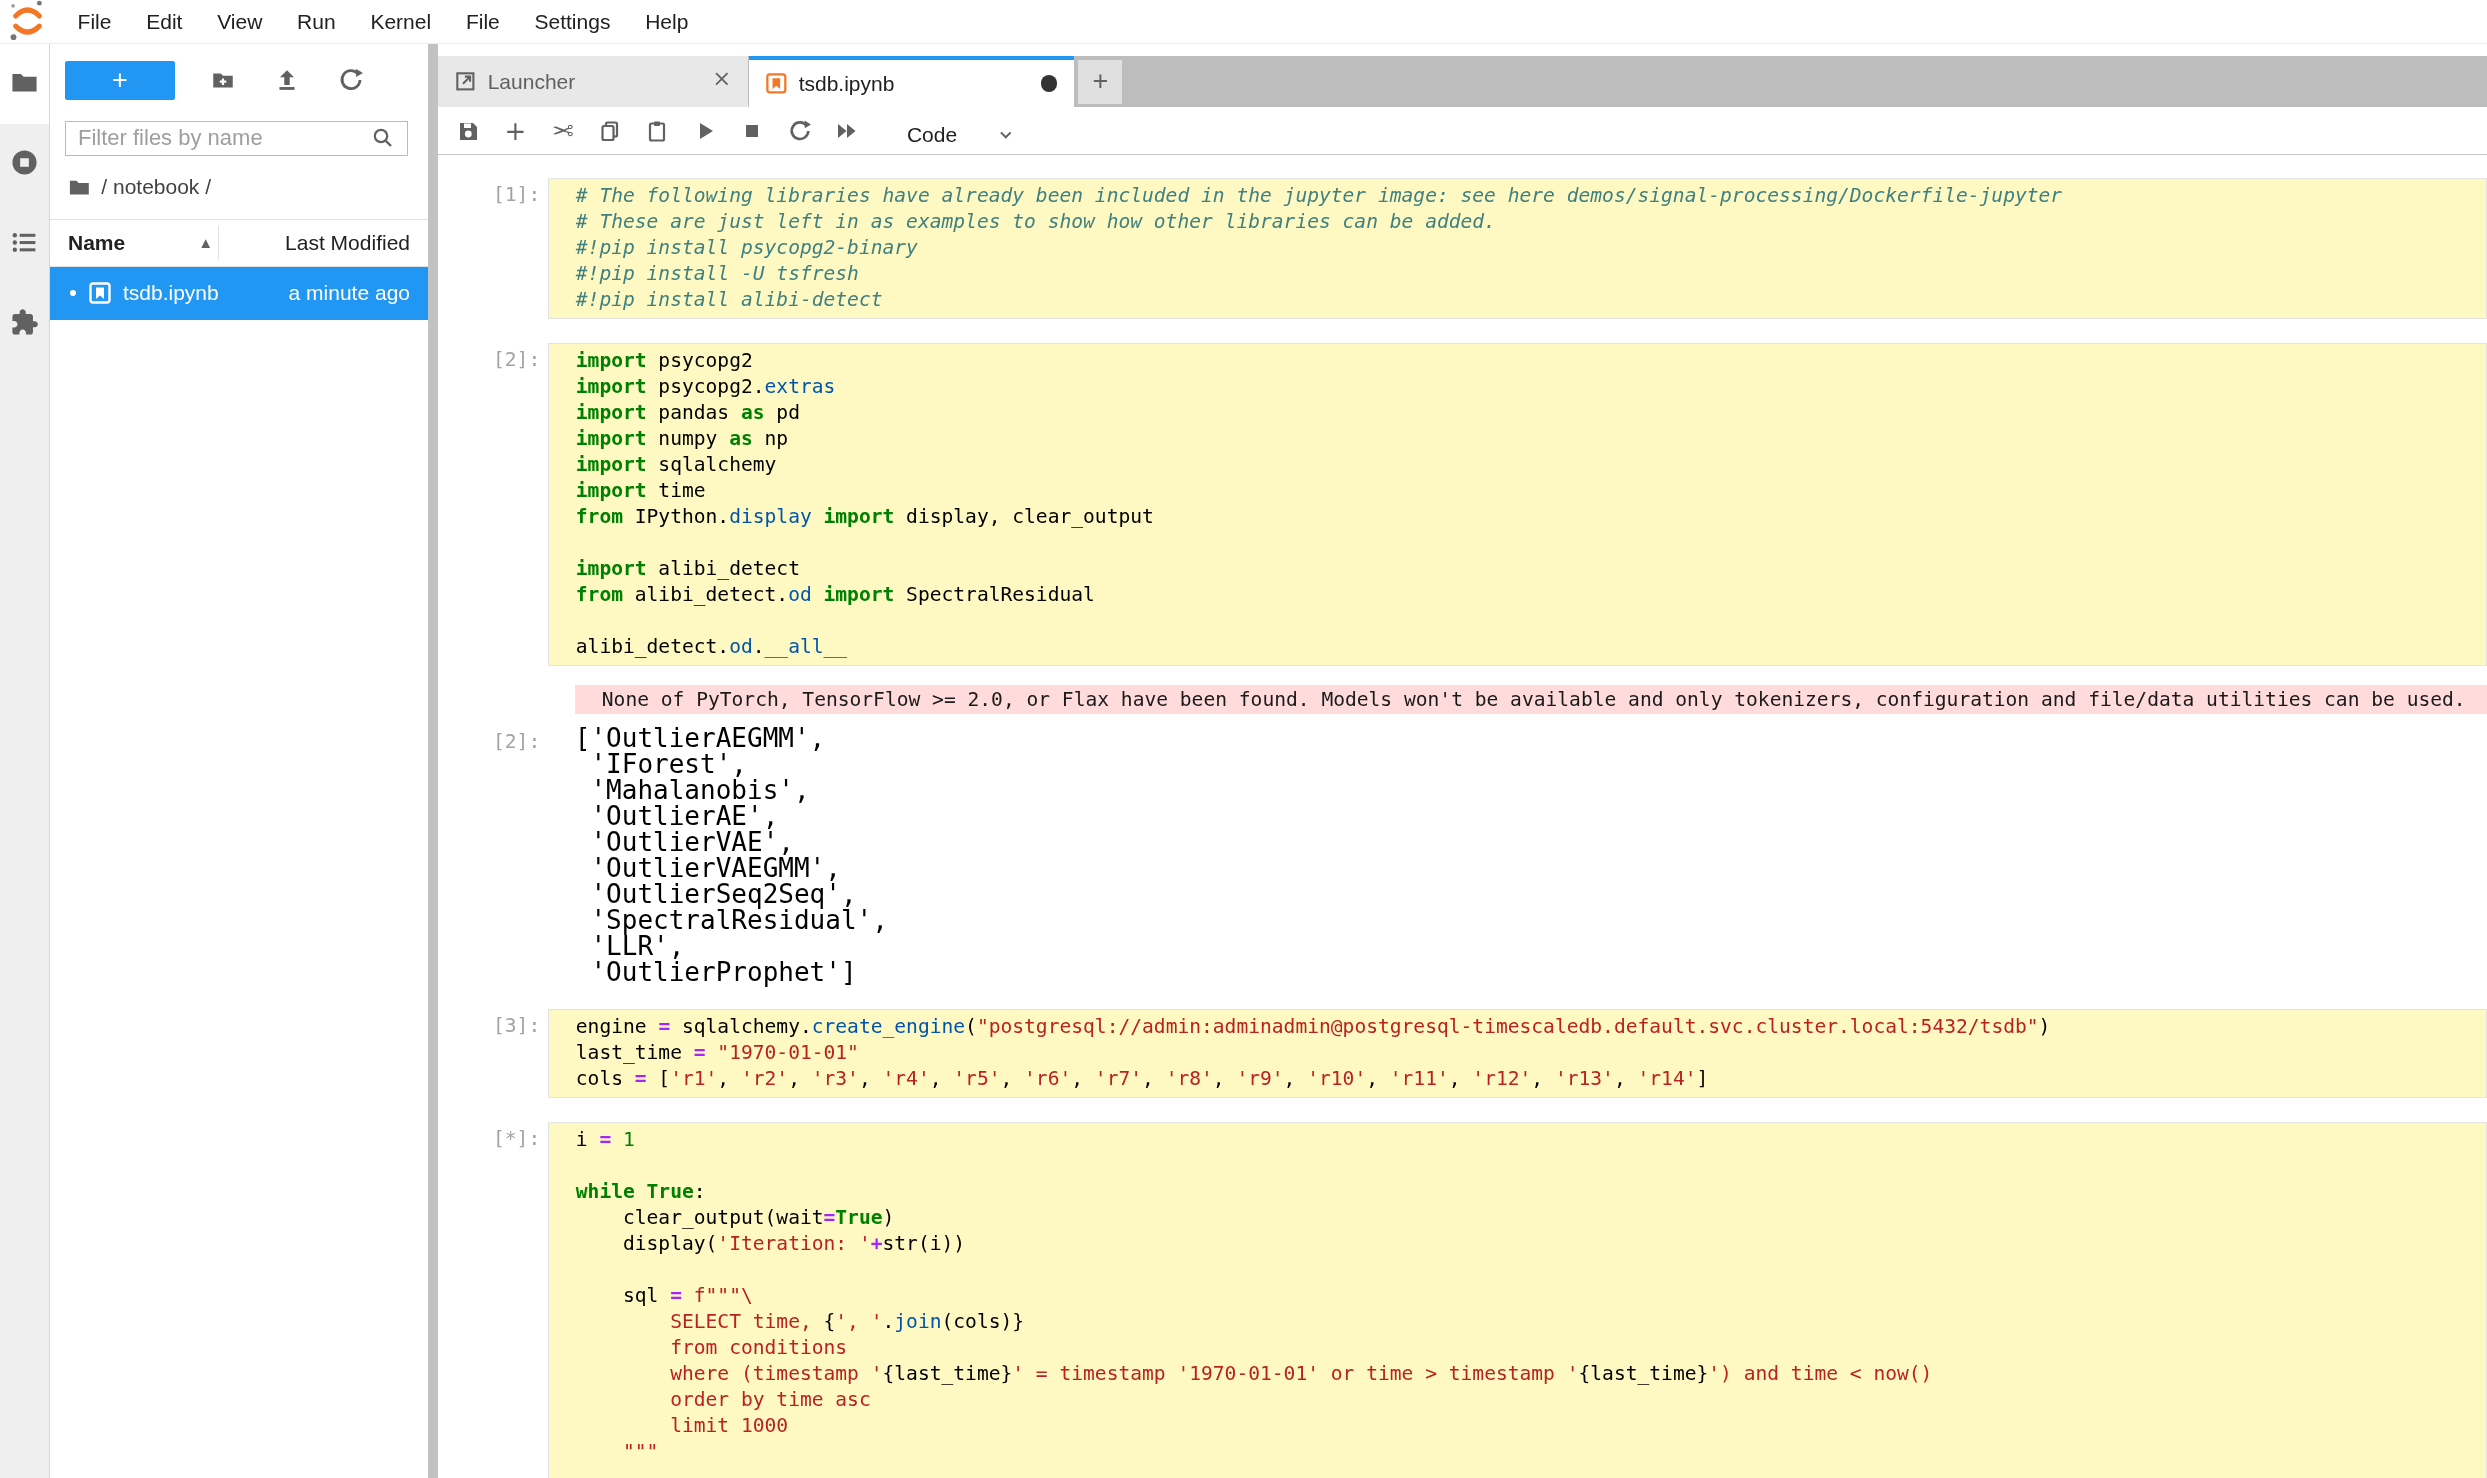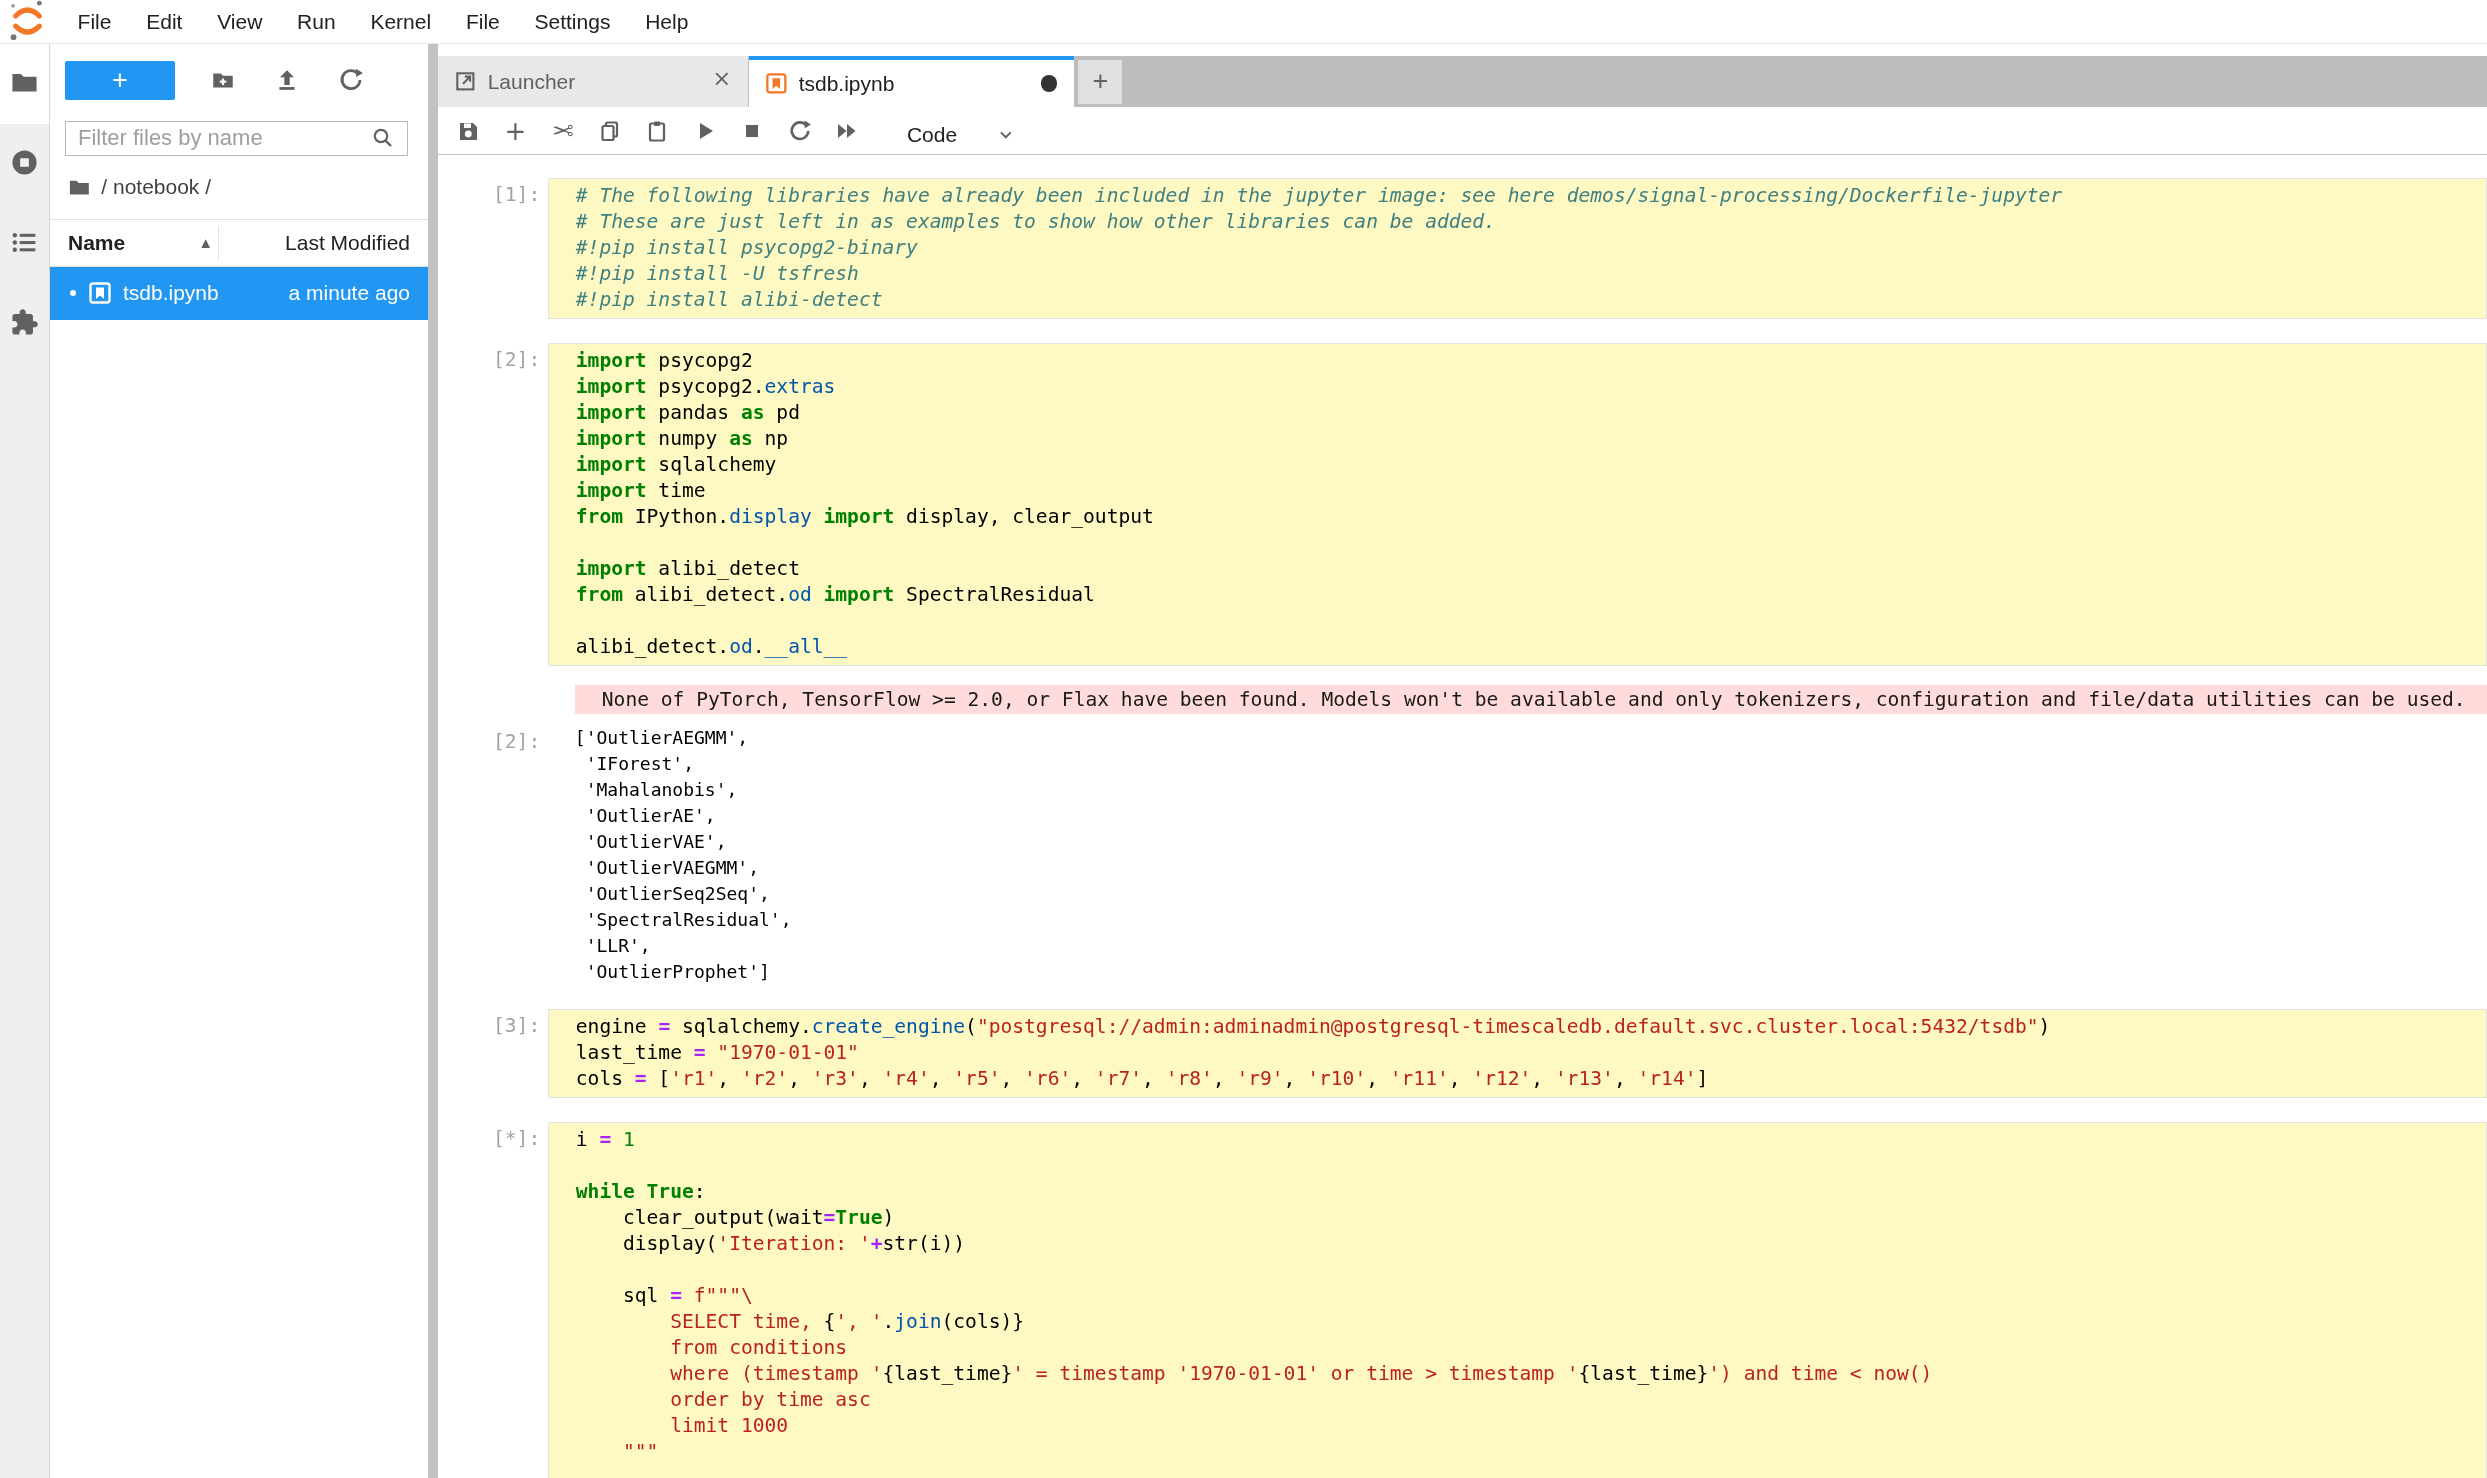--- a/index.html
+++ b/index.html
@@ -80,21 +80,21 @@
   .cellrow { display:flex; }
   .prompt { width:110px; flex:none; text-align:right; padding:5.3px 7.6px 0 0;
             font-family:"DejaVu Sans Mono", monospace; font-size:19.6px; color:#a3a3a3; }
   .editor { flex:1; background:#fef9c3; border:0.8px solid #e3e3e3; padding:4.5px 0 4.5px 27px;
             font-family:"DejaVu Sans Mono", monospace; font-size:19.6px; line-height:26px;
             white-space:pre; color:#000; }
   .outrow { margin-top:19.6px;margin-left:27px; }
   .resrow { margin-top:10.6px; }
   .stderr { flex:1; background:#ffdbdb; padding:1.5px 0 1.5px 27px; font-family:"DejaVu Sans Mono", monospace;
             font-size:19.6px; line-height:26px; white-space:pre; color:#1a1a1a; }
-  .result { flex:1; padding-left:27px; font-family:"DejaVu Sans Mono", monospace; font-size:18px;
+  .result { flex:1; padding-left:27px; font-family:"DejaVu Sans Mono", monospace; font-size:26px;
             line-height:26px; white-space:pre; color:#000; }
   .cl { min-height:26px; }
   .cl .cm { color:#408080; font-style:italic; }
   .cl .k  { color:#008000; font-weight:bold; }
   .cl .s  { color:#ba2121; }
   .cl .o  { color:#aa22ff; font-weight:bold; }
   .cl .p  { color:#0055aa; }
   .cl .n  { color:#008000; }
 </style>
 </head>

